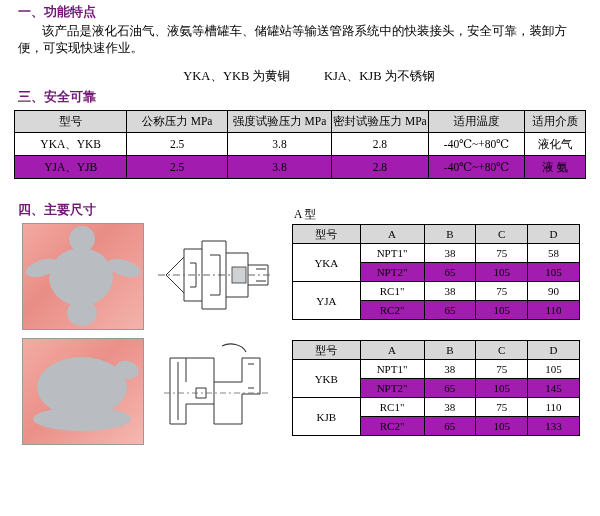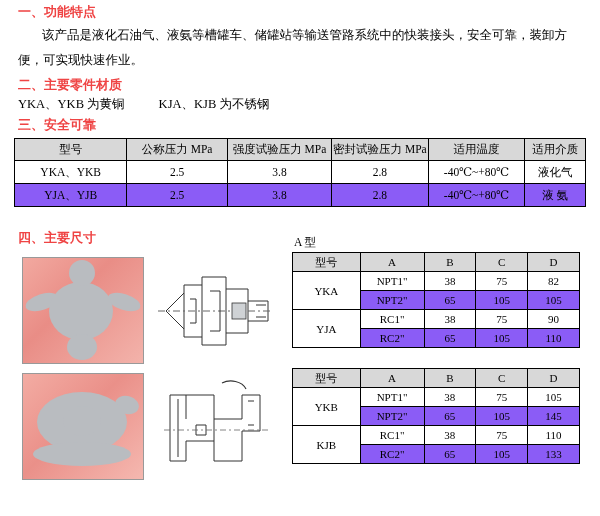--- a/index.html
+++ b/index.html
@@ -23,37 +23,38 @@
   }
   .title {
     text-align: center;
     font-size: 19px;
     font-weight: bold;
     letter-spacing: 0.5px;
     margin: 10px 0 6px 0;
     font-family: "Liberation Serif", "DejaVu Serif", serif;
   }
   .section-head {
-    color: #ef4444;
+    color: #701a75;
     font-weight: bold;
     font-size: 13px;
     margin: 3px 0 2px 18px;
   }
   .body-text {
     font-size: 12.5px;
-    line-height: 25px;
+    line-height: 17px;
     margin: 0 14px 0 18px;
     text-indent: 0;
   }
   .body-text.indent {
     text-indent: 24px;
   }
   .mat-line {
     font-size: 12.5px;
-    margin: 2px 0 0 18px;
+    margin: 11px 0 0 18px;
+    text-align: center;
   }
   .mat-line .gap {
     display: inline-block;
     width: 34px;
   }
 
   
   table.tbl {
     border-collapse: collapse;
     font-size: 11.5px;
@@ -91,21 +92,21 @@
     margin-top: 22px;
   }
 
   
   .figures {
     position: relative;
     margin-top: 4px;
   }
   .fig-row {
     display: flex;
-    align-items: flex-end;
+    align-items: flex-start;
     margin-left: 22px;
     margin-top: 2px;
   }
   .photo {
     width: 120px;
     height: 105px;
     border: 1px solid #999;
     background: linear-gradient(135deg,#f2a9a0 0%, #e98d86 40%, #f3b3ab 100%);
     position: relative;
     overflow: hidden;
@@ -195,36 +196,35 @@
   table.dim thead td {
     background: #d8d8d8;
     height: 18px;
   }
   table.dim .c0 { width: 68px; }
   table.dim .c1 { width: 64px; }
   table.dim .c2 { width: 52px; }
   table.dim .c3 { width: 52px; }
   table.dim .c4 { width: 52px; }
   .cell-shade {
-    background: #8b5cf6;
+    background: #a21caf;
   }
   .tbl-b-wrap {
     margin-top: 18px;
   }
 </style>
 </head>
 <body>
 
 <div class="page">
 
 
   <div class="section-head">一、功能特点</div>
   <div class="body-text indent">该产品是液化石油气、液氨等槽罐车、储罐站等输送管路系统中的快装接头，安全可靠，装卸方便，可实现快速作业。</div>
 
-  <div class="section-head">二、主要零件材质</div>
   <div class="mat-line">
     <span>YKA、YKB 为黄铜</span><span class="gap"></span><span>KJA、KJB 为不锈钢</span>
   </div>
 
   <div class="section-head">三、安全可靠</div>
 
   <div class="perf-wrap">
     <table class="tbl perf">
       <thead>
         <tr>
@@ -300,21 +300,21 @@
               <td class="c3">C</td>
               <td class="c4">D</td>
             </tr>
           </thead>
           <tbody>
             <tr>
               <td rowspan="2">YKA</td>
               <td>NPT1"</td>
               <td>38</td>
               <td>75</td>
-              <td>82</td>
+              <td>58</td>
             </tr>
             <tr>
               <td class="cell-shade">NPT2"</td>
               <td class="cell-shade">65</td>
               <td class="cell-shade">105</td>
               <td class="cell-shade">105</td>
             </tr>
             <tr>
               <td rowspan="2">YJA</td>
               <td>RC1"</td>

